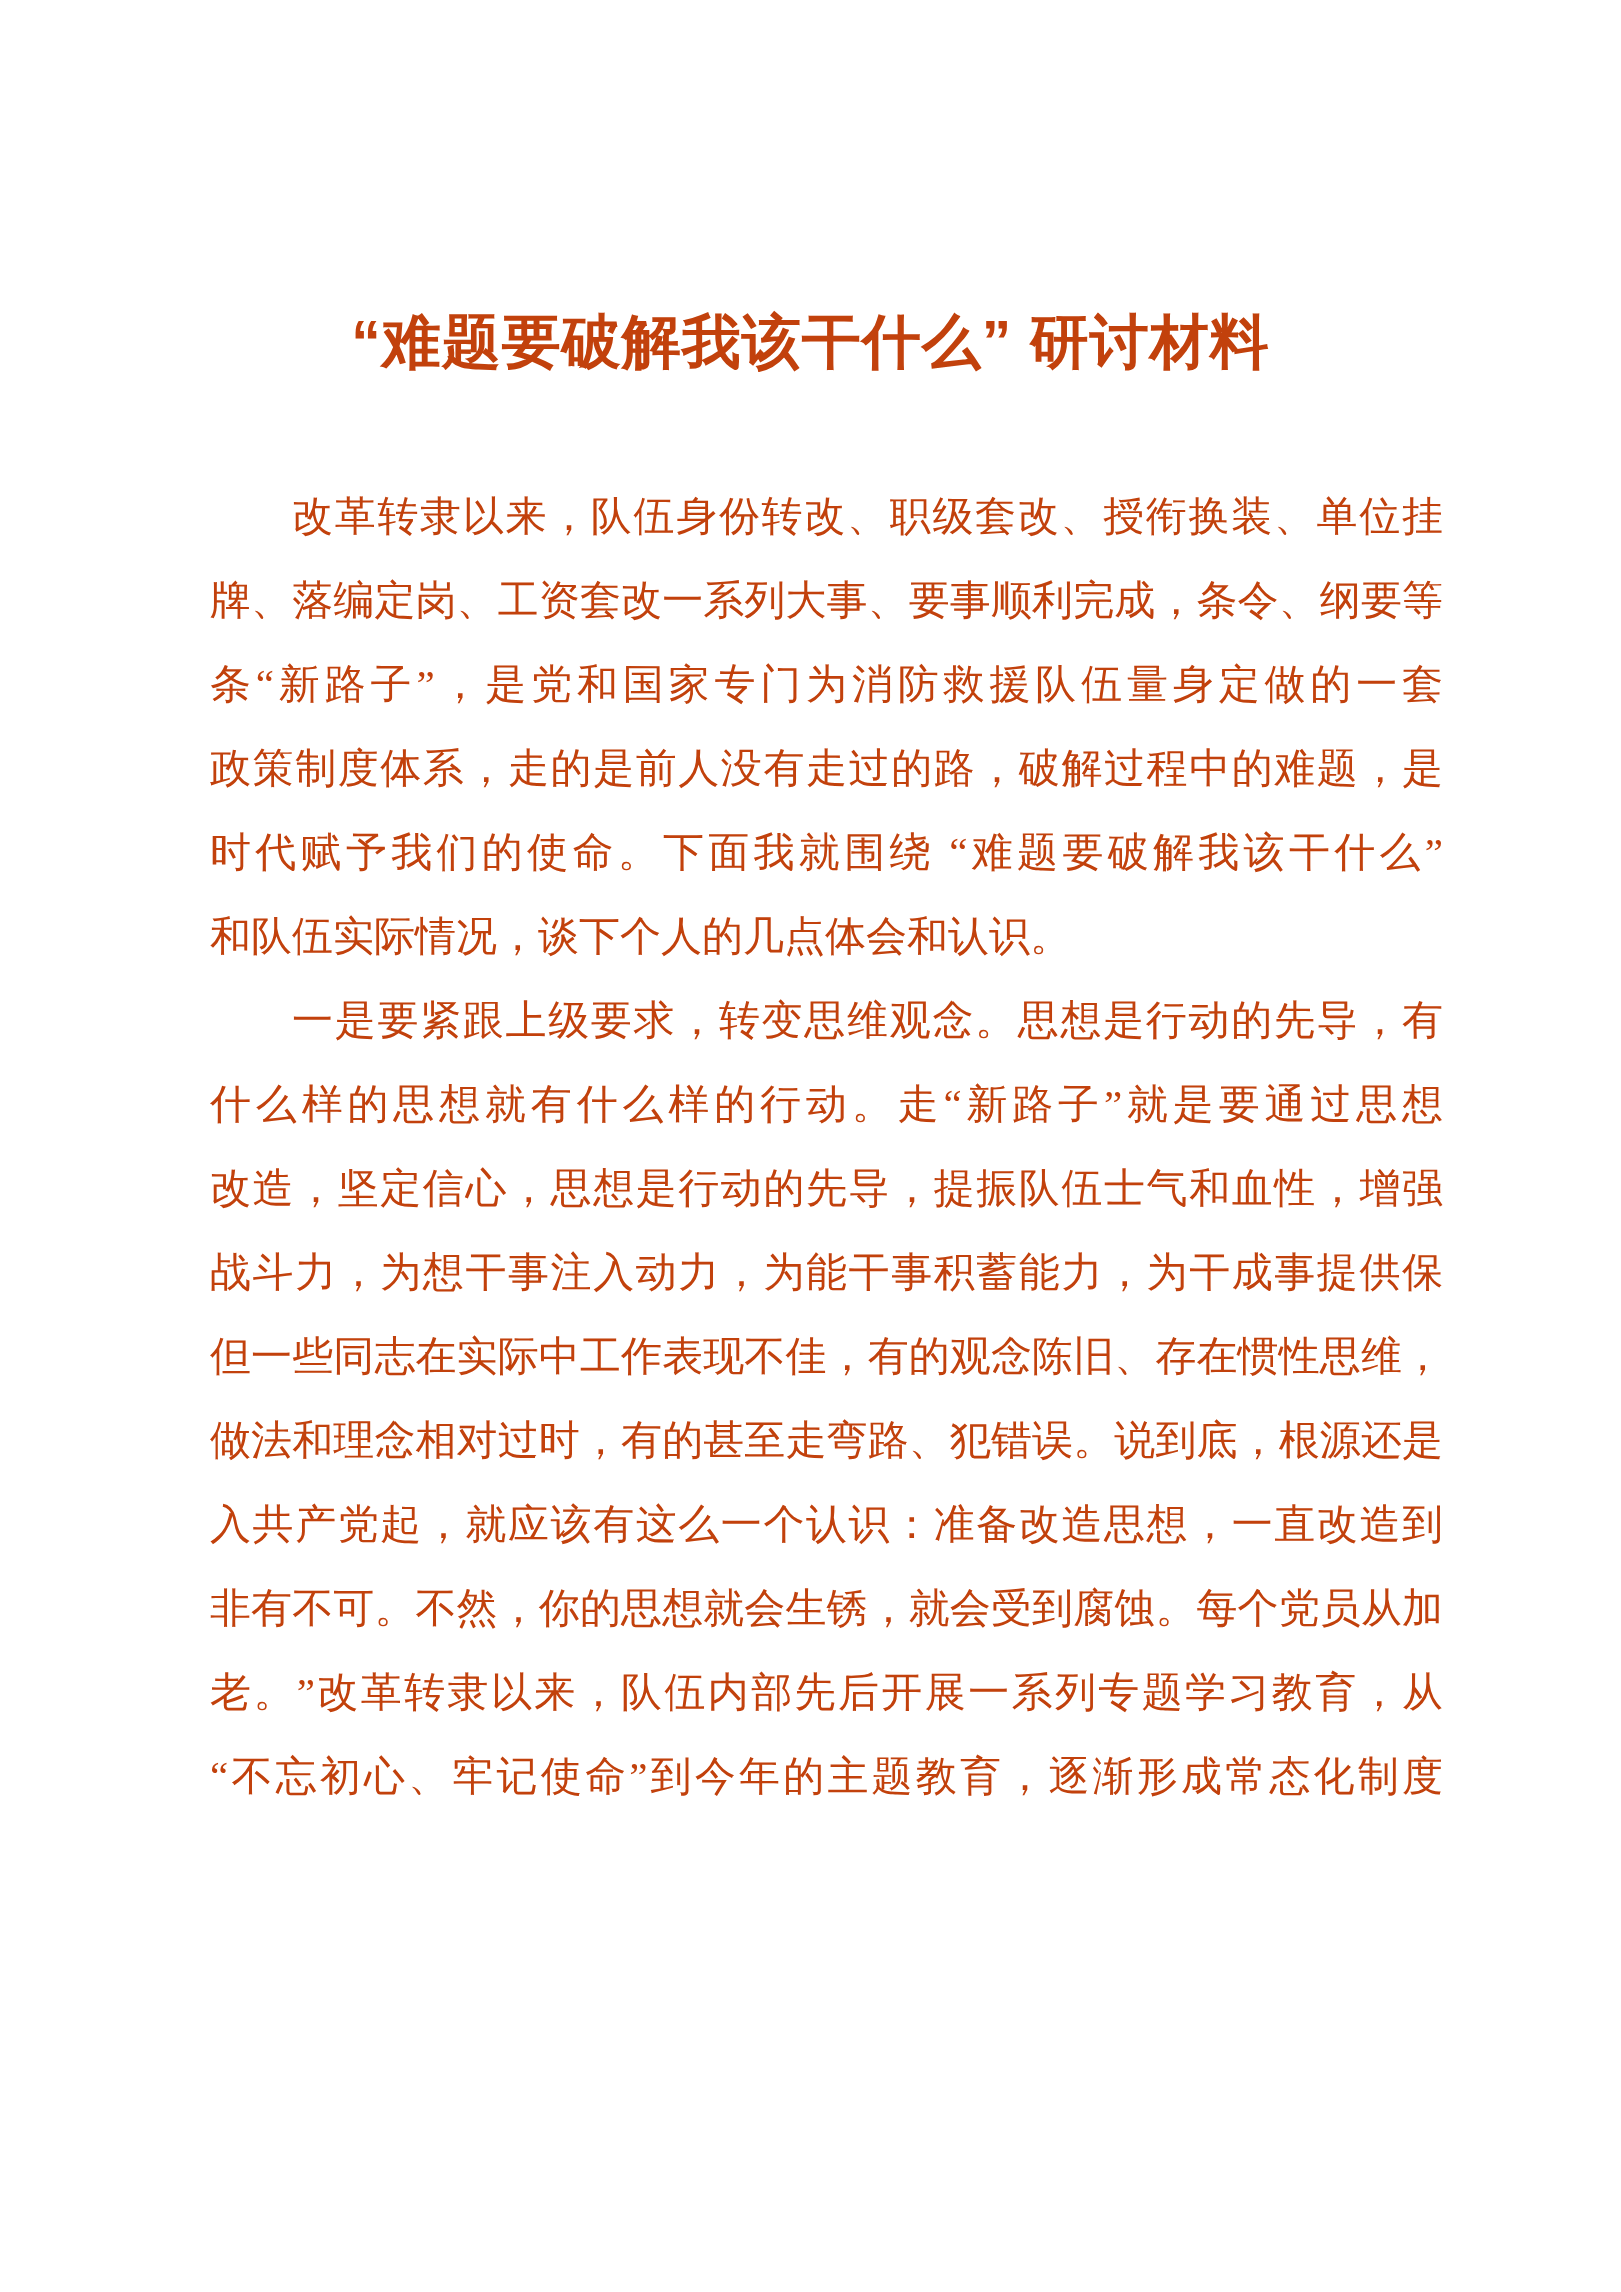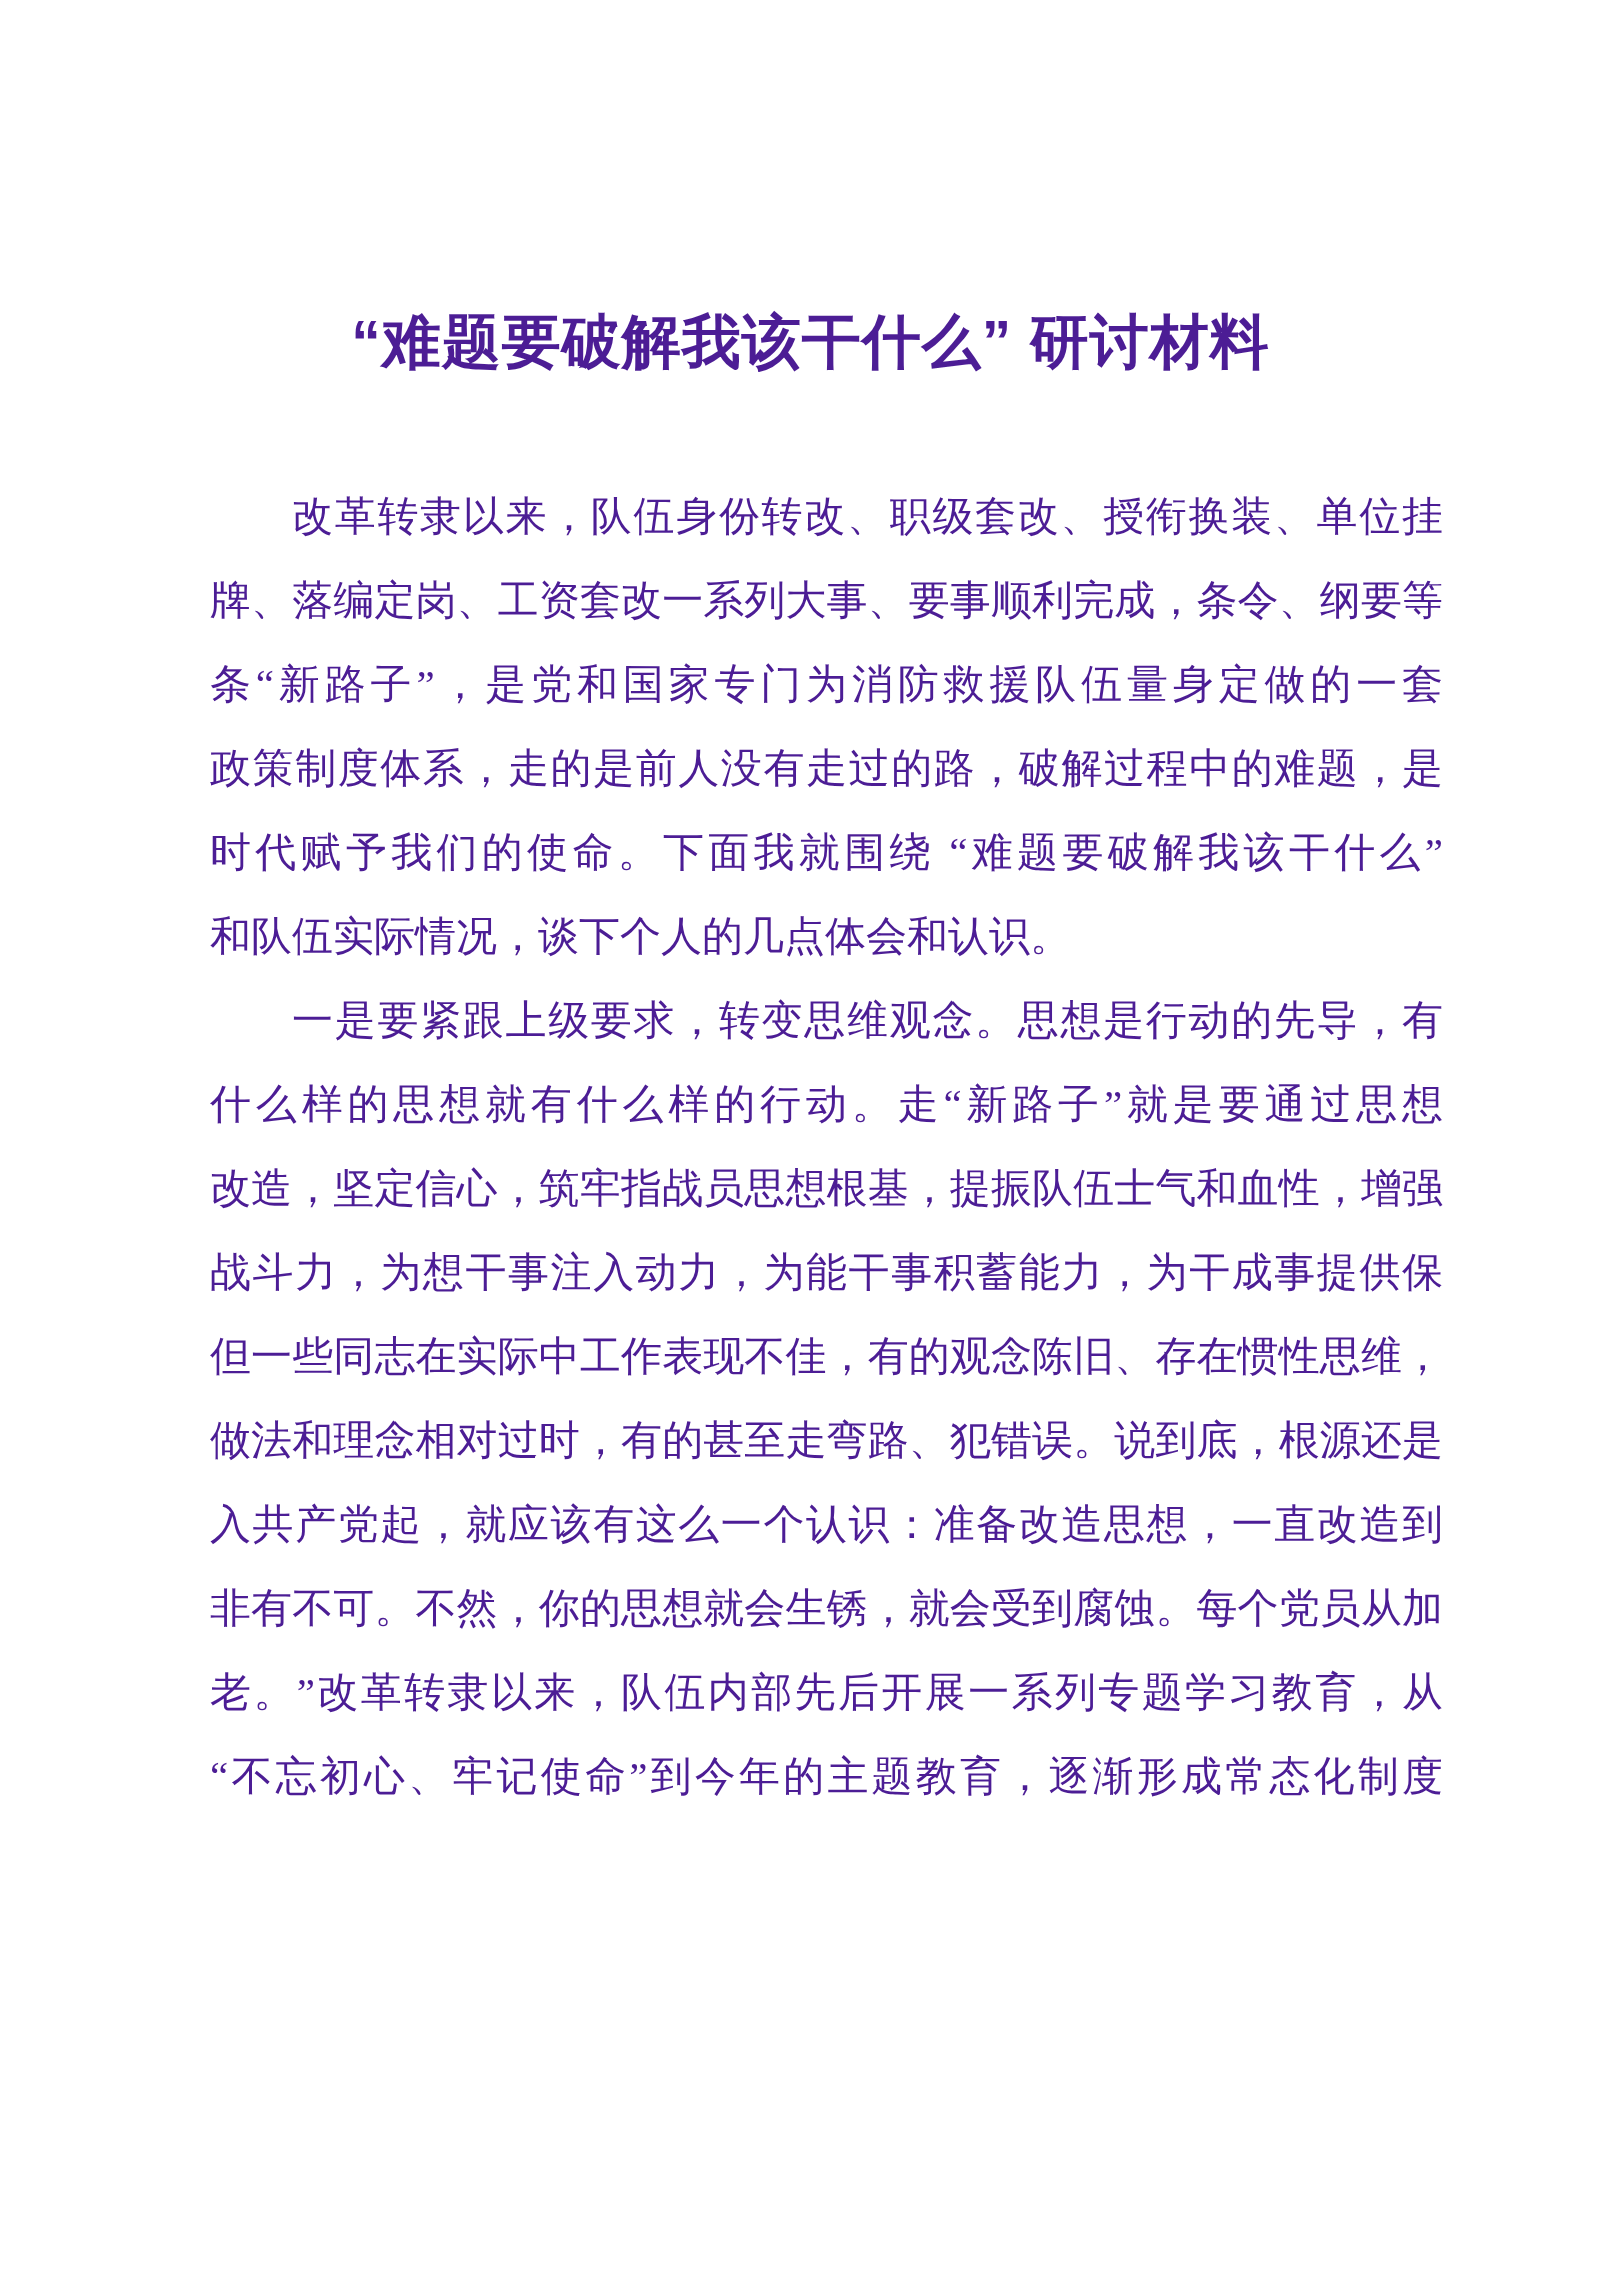--- a/index.html
+++ b/index.html
@@ -5,21 +5,21 @@
   html, body {
     margin: 0;
     padding: 0;
     background: #ffffff;
   }
   .page {
     position: relative;
     width: 1621px;
     height: 2293px;
     background: #ffffff;
-    color: #4c1d95;
+    color: #c2410c;
     overflow: hidden;
     font-family: "Liberation Serif", "DejaVu Serif", serif;
   }
   .doc-title {
     position: absolute;
     top: 306px;
     left: 0;
     width: 1621px;
     text-align: center;
     font-family: "Liberation Sans", "DejaVu Sans", sans-serif;
@@ -61,21 +61,21 @@
   <div class="doc-title">“难题要破解我该干什么” 研讨材料</div>
   <div class="doc-body">
       <div class="line fill indent">改革转隶以来，队伍身份转改、职级套改、授衔换装、单位挂</div>
       <div class="line fill">牌、落编定岗、工资套改一系列大事、要事顺利完成，条令、纲要等</div>
       <div class="line fill">条“新路子”，是党和国家专门为消防救援队伍量身定做的一套</div>
       <div class="line fill">政策制度体系，走的是前人没有走过的路，破解过程中的难题，是</div>
       <div class="line fill">时代赋予我们的使命。下面我就围绕 “难题要破解我该干什么”</div>
       <div class="line">和队伍实际情况，谈下个人的几点体会和认识。</div>
       <div class="line fill indent"><span class="bold-lead">一是要紧跟上级要求，转变思维观念。</span>思想是行动的先导，有</div>
       <div class="line fill">什么样的思想就有什么样的行动。走“新路子”就是要通过思想</div>
-      <div class="line fill">改造，坚定信心，筑牢指战员思想根基，提振队伍士气和血性，增强</div>
+      <div class="line fill">改造，坚定信心，思想是行动的先导，提振队伍士气和血性，增强</div>
       <div class="line fill">战斗力，为想干事注入动力，为能干事积蓄能力，为干成事提供保</div>
       <div class="line fill">但一些同志在实际中工作表现不佳，有的观念陈旧、存在惯性思维，</div>
       <div class="line fill">做法和理念相对过时，有的甚至走弯路、犯错误。说到底，根源还是</div>
       <div class="line fill">入共产党起，就应该有这么一个认识：准备改造思想，一直改造到</div>
       <div class="line fill">非有不可。不然，你的思想就会生锈，就会受到腐蚀。每个党员从加</div>
       <div class="line fill">老。”改革转隶以来，队伍内部先后开展一系列专题学习教育，从</div>
       <div class="line fill">“不忘初心、牢记使命”到今年的主题教育，逐渐形成常态化制度</div>
     </div>
 </div>
 

